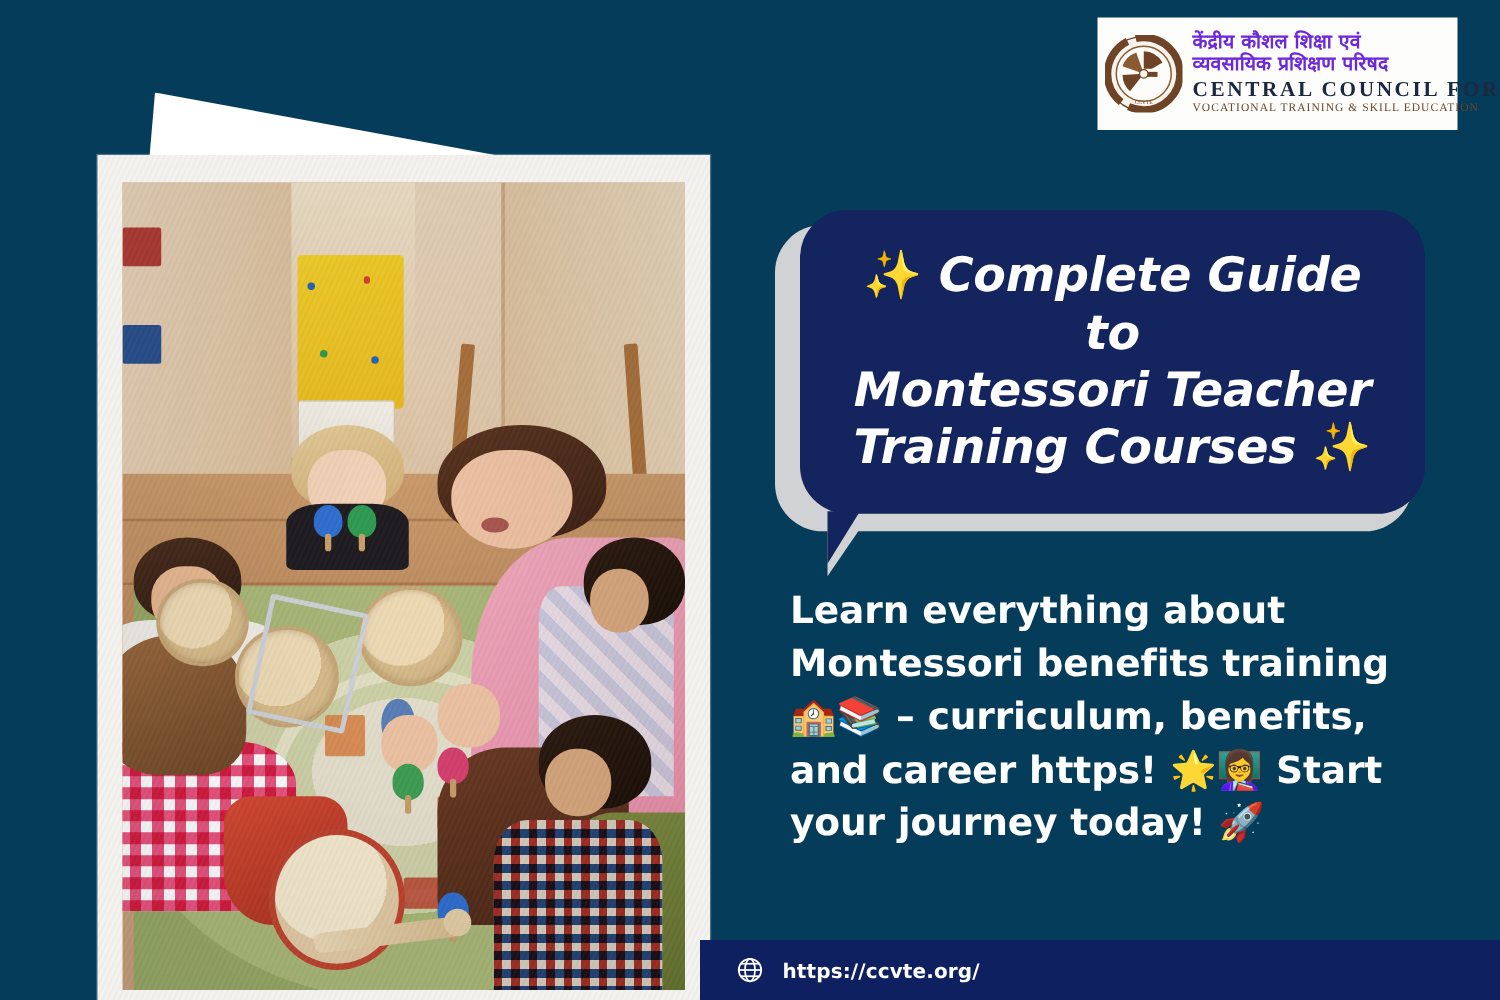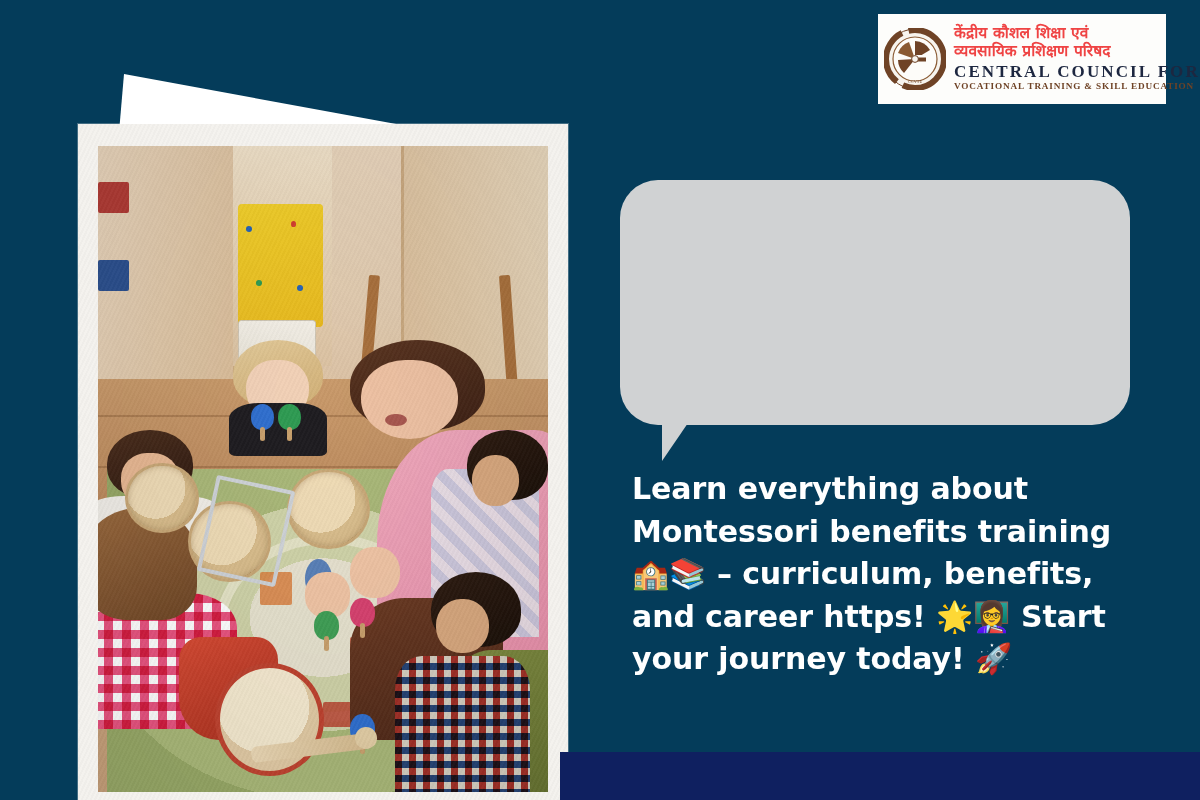--- a/index.html
+++ b/index.html
@@ -14,29 +14,29 @@
   
   .logo-card{
     position:absolute;left:878px;top:14px;width:288px;height:90px;
     background:#fdfdfb;display:flex;align-items:center;gap:8px;
     padding:0 6px;box-sizing:border-box;
   }
   .logo-emblem{width:62px;height:62px;flex:0 0 62px;position:relative;}
   .logo-text{display:flex;flex-direction:column;justify-content:center;line-height:1;flex:1;}
   .hindi-1,.hindi-2{
     font-family:"DejaVu Sans", sans-serif;
-    color:#ef4444;font-weight:700;font-size:15.5px;letter-spacing:.1px;
+    color:#6d28d9;font-weight:700;font-size:15.5px;letter-spacing:.1px;
     white-space:nowrap;margin-bottom:2px;
   }
   .ccf{
     font-family:"Liberation Serif", serif;color:#1d2740;font-weight:700;
     font-size:17px;letter-spacing:2.1px;white-space:nowrap;margin-top:2px;
   }
   .vtse{
-    font-family:"Liberation Serif", serif;color:#6f4326;font-weight:700;
+    font-family:"Liberation Serif", serif;color:#6f4326;font-weight:400;
     font-size:9.2px;letter-spacing:.85px;white-space:nowrap;margin-top:2px;
   }
 
   
   .paper-wedge{
     position:absolute;left:118px;top:74px;width:300px;height:70px;
     background:#ffffff;
     clip-path:polygon(6px 0, 100% 54px, 100% 70px, 0 70px);
   }
 
@@ -371,29 +371,50 @@
         <div class="drum-body" style="left:18%;top:76%;width:22%;height:16%;"></div>
         <div class="drum" style="left:26%;top:80%;width:22%;height:16%;"></div>
         <div class="stick" style="left:34%;top:92%;width:26%;height:2.4%;transform:rotate(-7deg);"></div>
         <div class="stick-tip" style="left:57%;top:90%;width:5%;height:3.4%;"></div>
         <div class="photo-grain"></div>
       </div>
     </div>
   </div>
 
   <div class="bubble-shadow"></div>
+  <div class="bubble">
+    <div class="bubble-title">
+      <span class="sp">✨</span>
+      <span>Complete Guide to</span><br>
+      <span>Montessori Teacher</span><br>
+      <span>Training Courses</span>
+      <span class="sp">✨</span>
+    </div>
+  </div>
 
   <div class="body-copy">
     <span>Learn everything about</span><br>
     <span>Montessori benefits training</span><br>
     <span class="emoji">🏫</span><span class="emoji">📚</span>
     <span>– curriculum, benefits,</span><br>
     <span>and career https!</span>
     <span class="emoji">🌟</span><span class="emoji">👩‍🏫</span>
     <span>Start</span><br>
     <span>your journey today!</span>
     <span class="emoji">🚀</span>
   </div>
 
   <div class="footer">
+    <div class="f-item web">
+      <span class="ico">
+        <svg viewBox="0 0 24 24" width="24" height="24" fill="none" stroke="#ffffff" stroke-width="1.4">
+          <circle cx="12" cy="12" r="9"></circle>
+          <ellipse cx="12" cy="12" rx="4" ry="9"></ellipse>
+          <line x1="3" y1="12" x2="21" y2="12"></line>
+          <line x1="4.4" y1="7" x2="19.6" y2="7"></line>
+          <line x1="4.4" y1="17" x2="19.6" y2="17"></line>
+        </svg>
+      </span>
+      <span class="f-text">https://ccvte.org/</span>
+    </div>
   </div>
 
 </div>
 
 </body></html>

